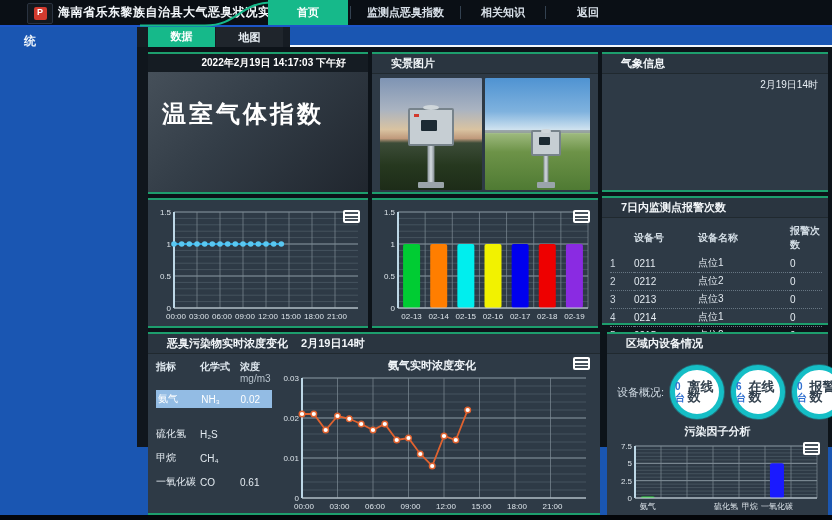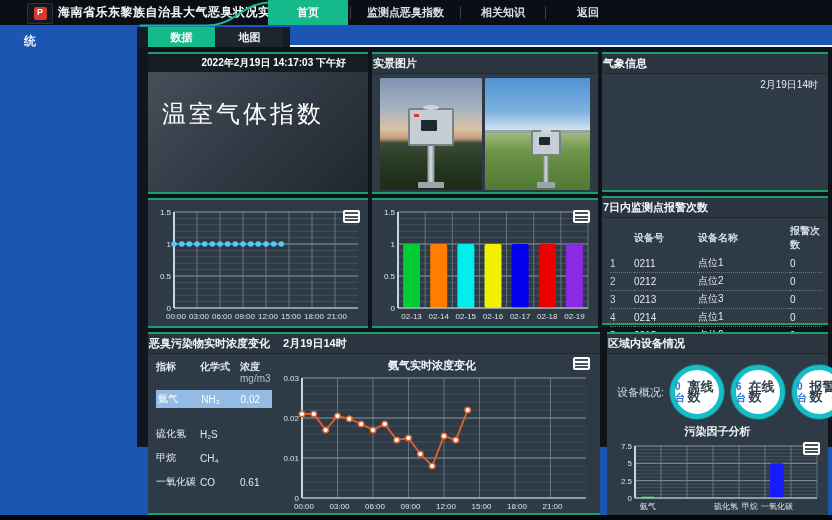--- a/index.html
+++ b/index.html
@@ -26,39 +26,39 @@
   .gutter{position:absolute;left:137px;top:27px;width:11px;height:420px;background:#10161d;z-index:2;}
   .bottom-blue{position:absolute;left:0;top:447px;width:832px;height:68px;background:#1a56b2;z-index:1;}
   .bottom-black{position:absolute;left:0;top:515px;width:832px;height:5px;background:#04060a;z-index:5;}
   
   .tabrow-dark{position:absolute;left:137px;top:27px;width:153px;height:20px;background:#161c23;z-index:3;}
   .tabrow-blue{position:absolute;left:290px;top:27px;width:542px;height:18px;background:#1a56b2;
         border-bottom:2px solid #f2f6fa;z-index:3;}
   .tabs{position:absolute;left:148px;top:27px;height:20px;display:flex;z-index:4;}
   .tab{width:67px;height:20px;line-height:20px;text-align:center;color:#e6edf3;font-size:11px;
         font-weight:bold;background:#1f252c;cursor:pointer;margin-right:1px;}
-  .tab-active{background:#16b98a;color:#fff;}
+  .tab-active{background:#16b98a;color:#fff;font-family:Liberation Mono, monospace;}
   
   .panel{position:absolute;background:#2e3a46;border-top:2px solid #1d9e6d;border-bottom:2px solid #1d9e6d;
         box-sizing:border-box;z-index:4;}
-  .panel-h{height:19px;line-height:19px;padding:0 1px;font-size:11px;font-weight:bold;color:#f2f6f9;
+  .panel-h{height:19px;line-height:19px;padding:0 19px;font-size:11px;font-weight:bold;color:#f2f6f9;
         border-bottom:1px solid #20292f;background:#2a3540;}
   .p-greet{left:148px;top:52px;width:220px;height:142px;
         background:linear-gradient(135deg,#48525c 0%,#333d47 45%,#20262e 100%);}
   .p-photo{left:372px;top:52px;width:226px;height:142px;}
   .p-weather{left:602px;top:52px;width:226px;height:140px;}
   .p-line1{left:148px;top:198px;width:220px;height:130px;}
   .p-bar1{left:372px;top:198px;width:226px;height:130px;}
   .p-alarm{left:602px;top:196px;width:226px;height:129px;}
   .p-odor{left:148px;top:332px;width:452px;height:183px;}
   .p-dev{left:607px;top:332px;width:221px;height:207px;}
   
   .date-strip{height:18px;line-height:18px;background:#151c23;color:#fff;font-size:10px;font-weight:bold;
         text-align:right;padding-right:22px;}
-  .greet-title{margin:26px 0 0 14px;color:#fff;font-size:24px;font-weight:normal;letter-spacing:3px;}
+  .greet-title{margin:26px 0 0 14px;color:#fff;font-size:24px;font-weight:bold;letter-spacing:3px;}
   
   .photo-wrap{position:absolute;left:8px;top:24px;width:210px;height:112px;display:flex;gap:3px;}
   .photo{position:relative;height:112px;overflow:hidden;border-radius:1px;}
   .photo-1{width:102px;background:linear-gradient(to bottom,#7e94b4 0%,#a9b3c1 28%,#d9c3a1 46%,
         #c09a7c 54%,#3c4c38 58%,#26381f 78%,#1d2c18 100%);}
   .photo-2{width:105px;background:linear-gradient(to bottom,#4f93d2 0%,#7fb2de 30%,#cfe2ef 46%,
         #9cb87c 50%,#6d9348 66%,#4f7a33 100%);}
   .st-pole{position:absolute;bottom:6px;left:50%;transform:translateX(-50%);width:7px;height:40px;
         background:linear-gradient(90deg,#8d979d,#d4dbdf,#7f898f);}
   .st-base{position:absolute;bottom:2px;left:50%;transform:translateX(-50%);width:26px;height:6px;

